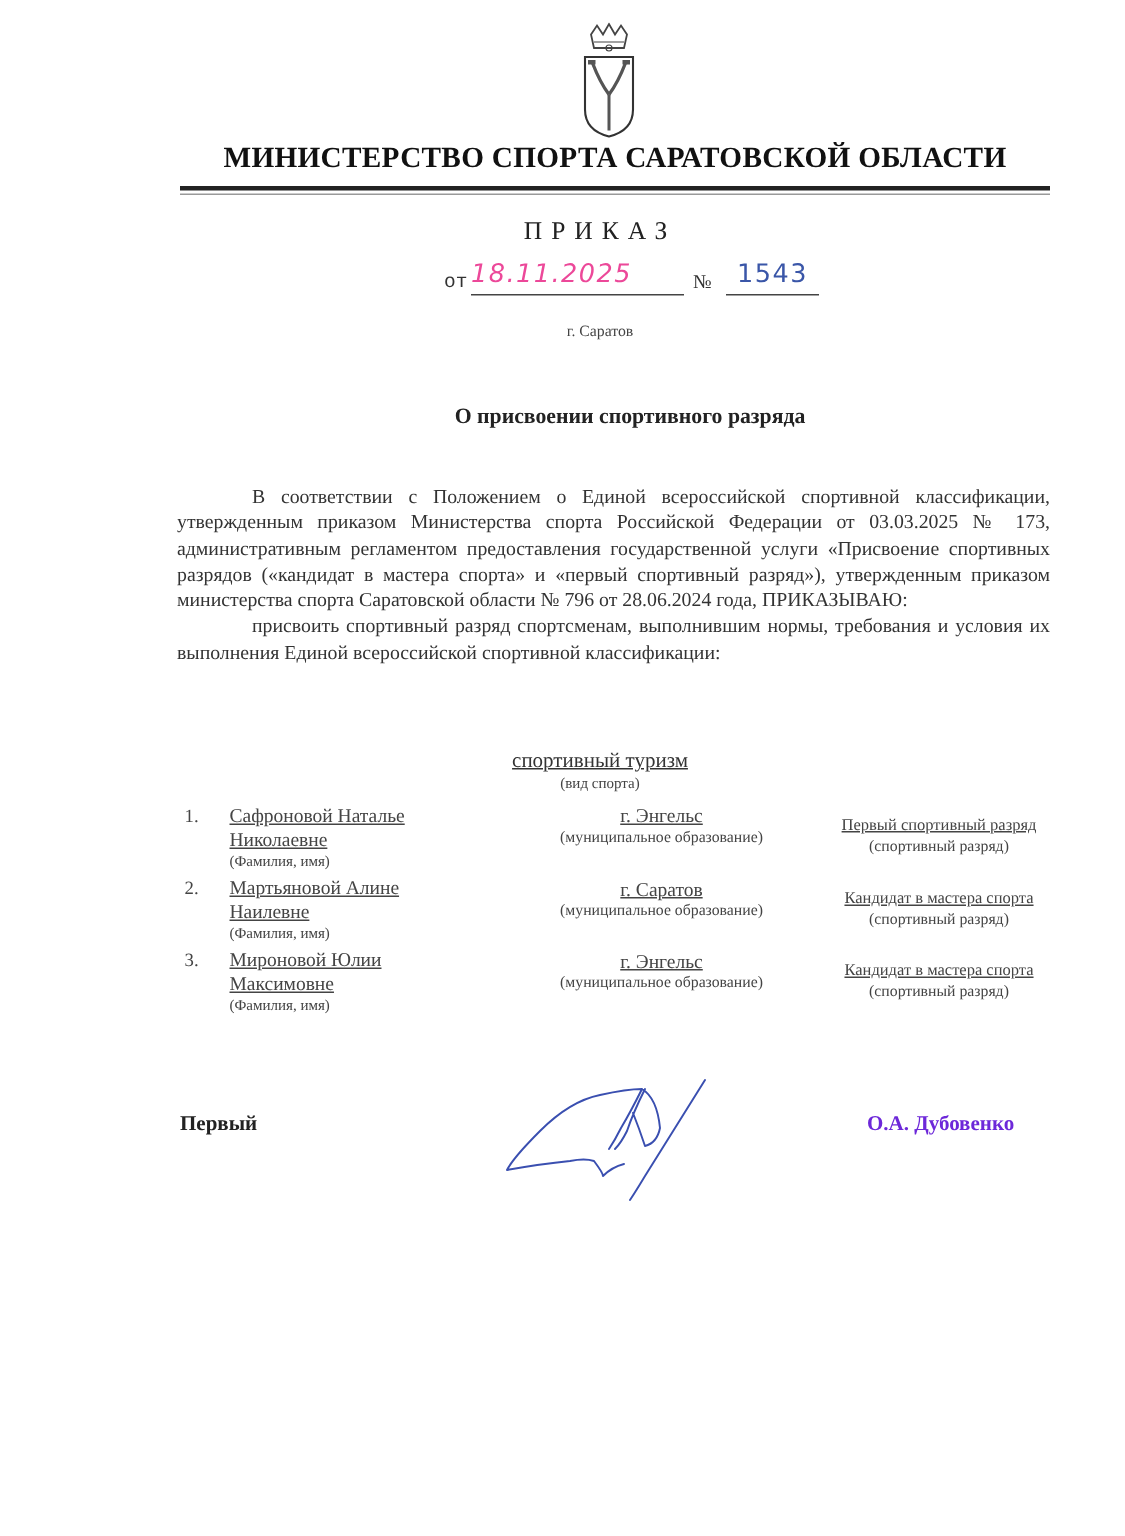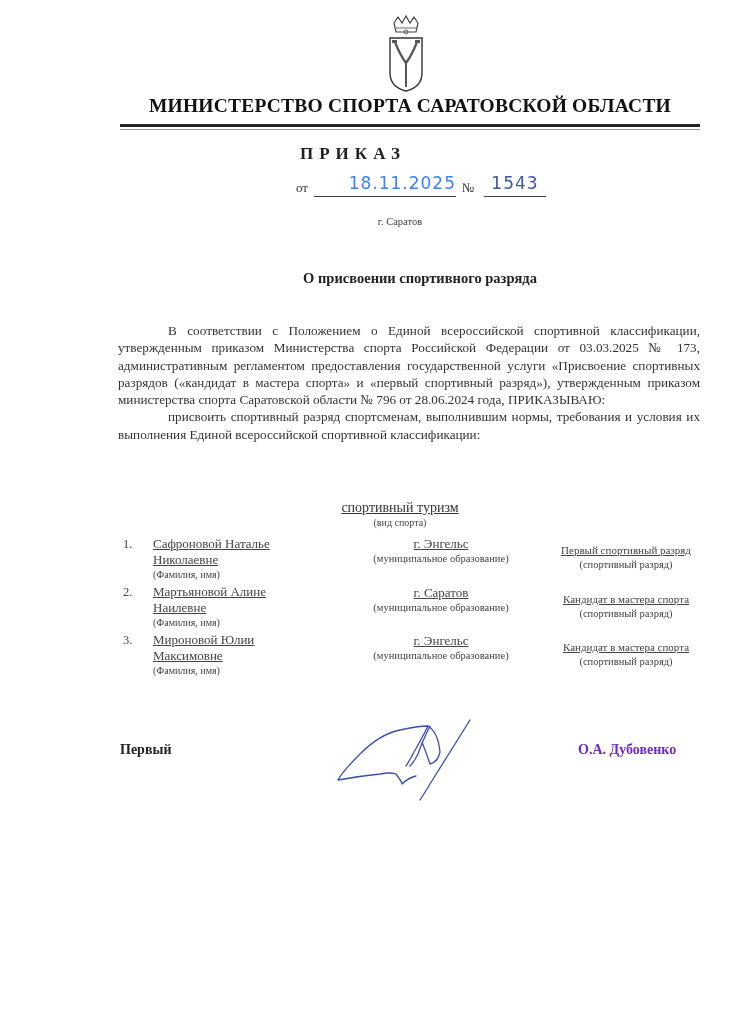--- a/index.html
+++ b/index.html
@@ -9,29 +9,29 @@
     }
     .abs { position: absolute; }
     .emblem { left: 386px; top: 15px; width: 40px; height: 78px; }
     .ministry {
       left: 110px; top: 95px; width: 600px; text-align: center;
       font-weight: bold; font-size: 19.5px; letter-spacing: 0.2px; color: #111;
     }
     .rule-thick { left: 120px; top: 124px; width: 580px; height: 3px; background: #222; }
     .rule-thin { left: 120px; top: 128.5px; width: 580px; height: 1px; background: #999; }
     .prikaz {
-      left: 300px; top: 144px; width: 200px; text-align: left;
-      font-weight: bold; font-size: 17px; letter-spacing: 6px; color: #222;
+      left: 300px; top: 144px; width: 200px; text-align: center;
+      font-weight: normal; font-size: 17px; letter-spacing: 6px; color: #222;
     }
-    .ot-label { left: 296px; top: 180px; font-size: 13px; color: #333; }
+    .ot-label { left: 296px; top: 180px; font-size: 13px; color: #333; font-family: Liberation Mono, monospace; }
     .date-field {
       left: 314px; top: 172px; width: 142px; height: 24px;
-      border-bottom: 1px solid #444; text-align: right;
-      font-family: "DejaVu Sans", sans-serif; font-size: 17px;
-      color: #3b82f6; letter-spacing: 1px; line-height: 22px;
+      border-bottom: 1px solid #444; text-align: left;
+      font-family: "DejaVu Sans", sans-serif; font-style: italic; font-size: 17px;
+      color: #ec4899; letter-spacing: 1px; line-height: 22px;
     }
     .num-label { left: 462px; top: 180px; font-size: 13px; color: #333; }
     .num-field {
       left: 484px; top: 172px; width: 62px; height: 24px;
       border-bottom: 1px solid #444; text-align: center;
       font-family: "DejaVu Sans", sans-serif; font-size: 17px;
       color: #3a56a8; letter-spacing: 1px; line-height: 22px;
     }
     .city { left: 340px; top: 216px; width: 120px; text-align: center; font-size: 10.5px; color: #444; }
     .subject {

